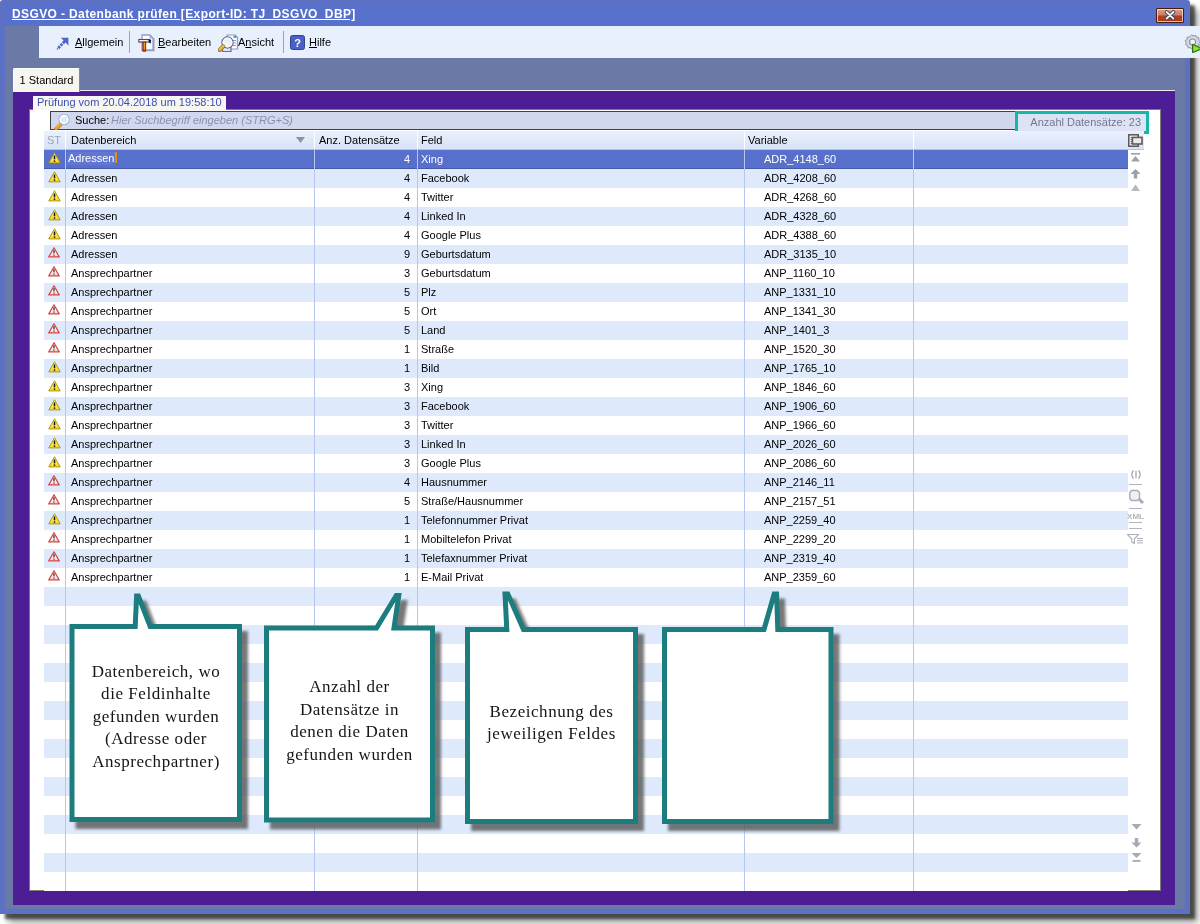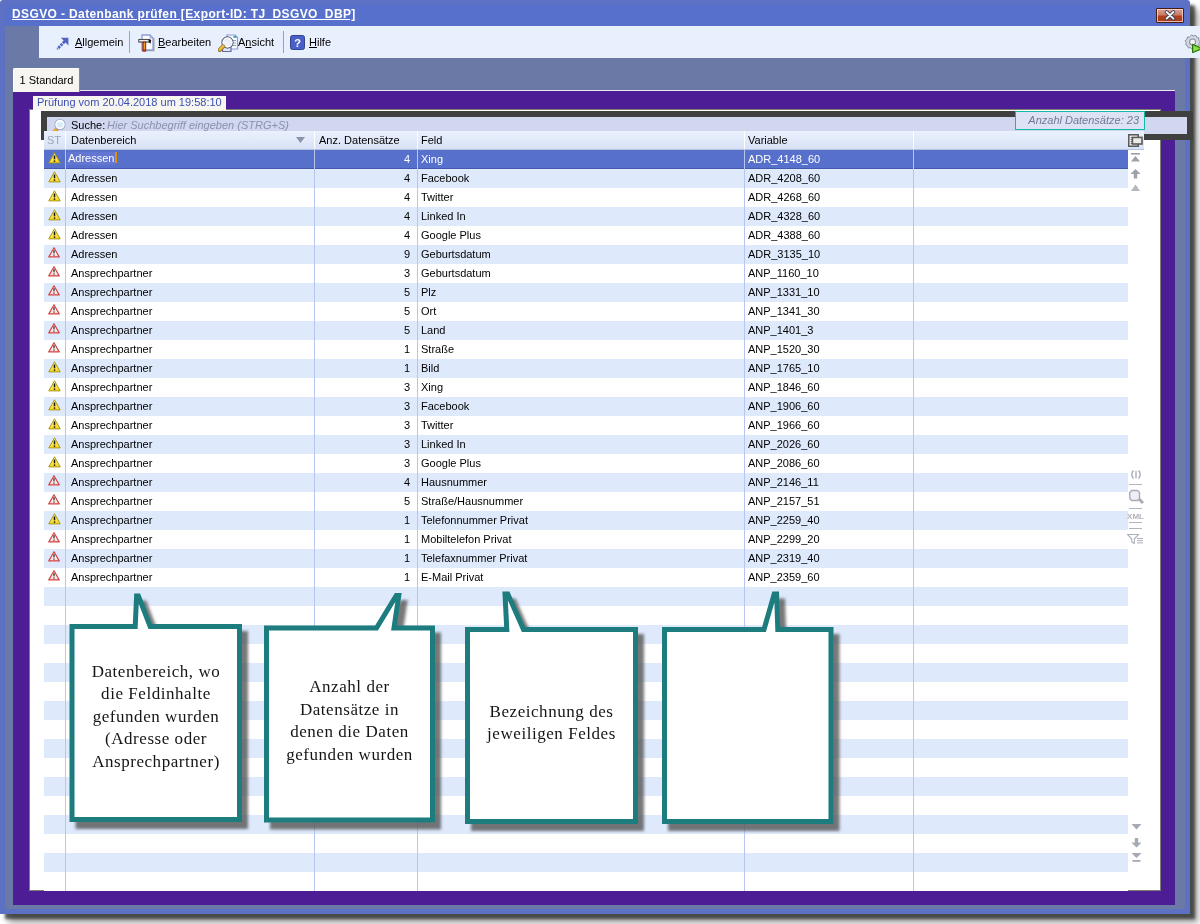--- a/index.html
+++ b/index.html
@@ -17,39 +17,39 @@
 .tbtext{position:absolute;top:10px;font-size:11px;color:#000;}
 .tbsep{position:absolute;top:5px;width:1px;height:22px;background:#9AA2B8;}
 #formbg{position:absolute;left:0;top:53px;width:1180px;height:851px;background:#6A79A6;}
 #tab{position:absolute;left:8px;top:10px;width:65px;height:23px;background:#F7F5EF;
   border-radius:2px 2px 0 0;border-top:1px solid #FDFDFB;border-left:1px solid #FDFDFB;
   border-right:1px solid #7F84A8;text-align:center;line-height:22px;z-index:2;}
 #panel{position:absolute;left:8px;top:32px;width:1162px;height:815px;background:#4c1d95;border-top:1px solid #E9E9EE;box-sizing:border-box;}
 #groupbox{position:absolute;left:16px;top:18px;width:1130px;height:780px;border:1px solid #7D7D76;background:#fff;}
 #grouplabel{position:absolute;left:20px;top:5px;height:14px;line-height:12px;padding:0 4px;
   background:#F7F5EF;color:#3D4FB5;z-index:2;}
-#searchbar{position:absolute;left:28px;top:20px;width:1094px;height:17px;background:#D0D7EE;border:6px solid #404040;padding-left:46px;}
+#searchbar{position:absolute;left:37px;top:20px;width:1094px;height:17px;background:#D0D7EE;border:1px solid #404040;}
 #suche{position:absolute;left:24px;top:2px;color:#000;}
 #placeholder{position:absolute;left:60px;top:2px;color:#8A92AC;font-style:italic;}
-#anzahl{position:absolute;left:1002px;top:20px;width:123px;height:17px;background:#DDE3F5;border:1px solid #14b8a6;
-  color:#6F7993;text-align:right;line-height:17px;padding-right:5px;box-sizing:content-box;font-style:italic;}
+#anzahl{position:absolute;left:1002px;top:20px;width:123px;height:17px;background:#DDE3F5;border:3px solid #14b8a6;
+  color:#6F7993;text-align:right;line-height:17px;padding-right:5px;box-sizing:content-box;}
 #header{position:absolute;left:31px;top:40px;width:1100px;height:19px;
   background:linear-gradient(#EAF1FD,#D8E2F6);border-bottom:1px solid #B9C3DE;box-sizing:border-box;}
 .hsep{position:absolute;top:0;width:1px;height:18px;background:#ffffff;}
 .htext{position:absolute;top:3px;color:#000;}
 #rows{position:absolute;left:31px;top:59px;width:1084px;}
 .row{position:absolute;left:0;width:1084px;height:19px;}
 .r-w{background:#ffffff;}
 .r-b{background:#DEEAFC;}
 .r-s{background:#5770CB;color:#fff;box-shadow:inset 0 -1px 0 #4558AC;}
 .cell{position:absolute;top:3px;}
 .c-name{left:27px;}
 .c-num{left:270px;width:96px;text-align:right;}
 .c-feld{left:377px;}
-.c-var{left:704px;}
+.c-var{left:720px;}
 .vline{position:absolute;width:1px;background:#B7C6EE;z-index:3;}
 #stripes{position:absolute;left:31px;top:496px;width:1084px;height:304px;
   background:repeating-linear-gradient(#DEEAFC 0 19px,#ffffff 19px 38px);}
 .ico{position:absolute;}
 #callouts{position:absolute;left:0;top:0;width:1200px;height:924px;z-index:10;pointer-events:none;}
 .ctext{position:absolute;z-index:11;display:flex;flex-direction:column;justify-content:center;
   text-align:center;font-family:"Liberation Serif",serif;font-size:17px;letter-spacing:0.55px;line-height:22.5px;color:#151515;}
 </style></head>
 <body>
 <div id="stage">

